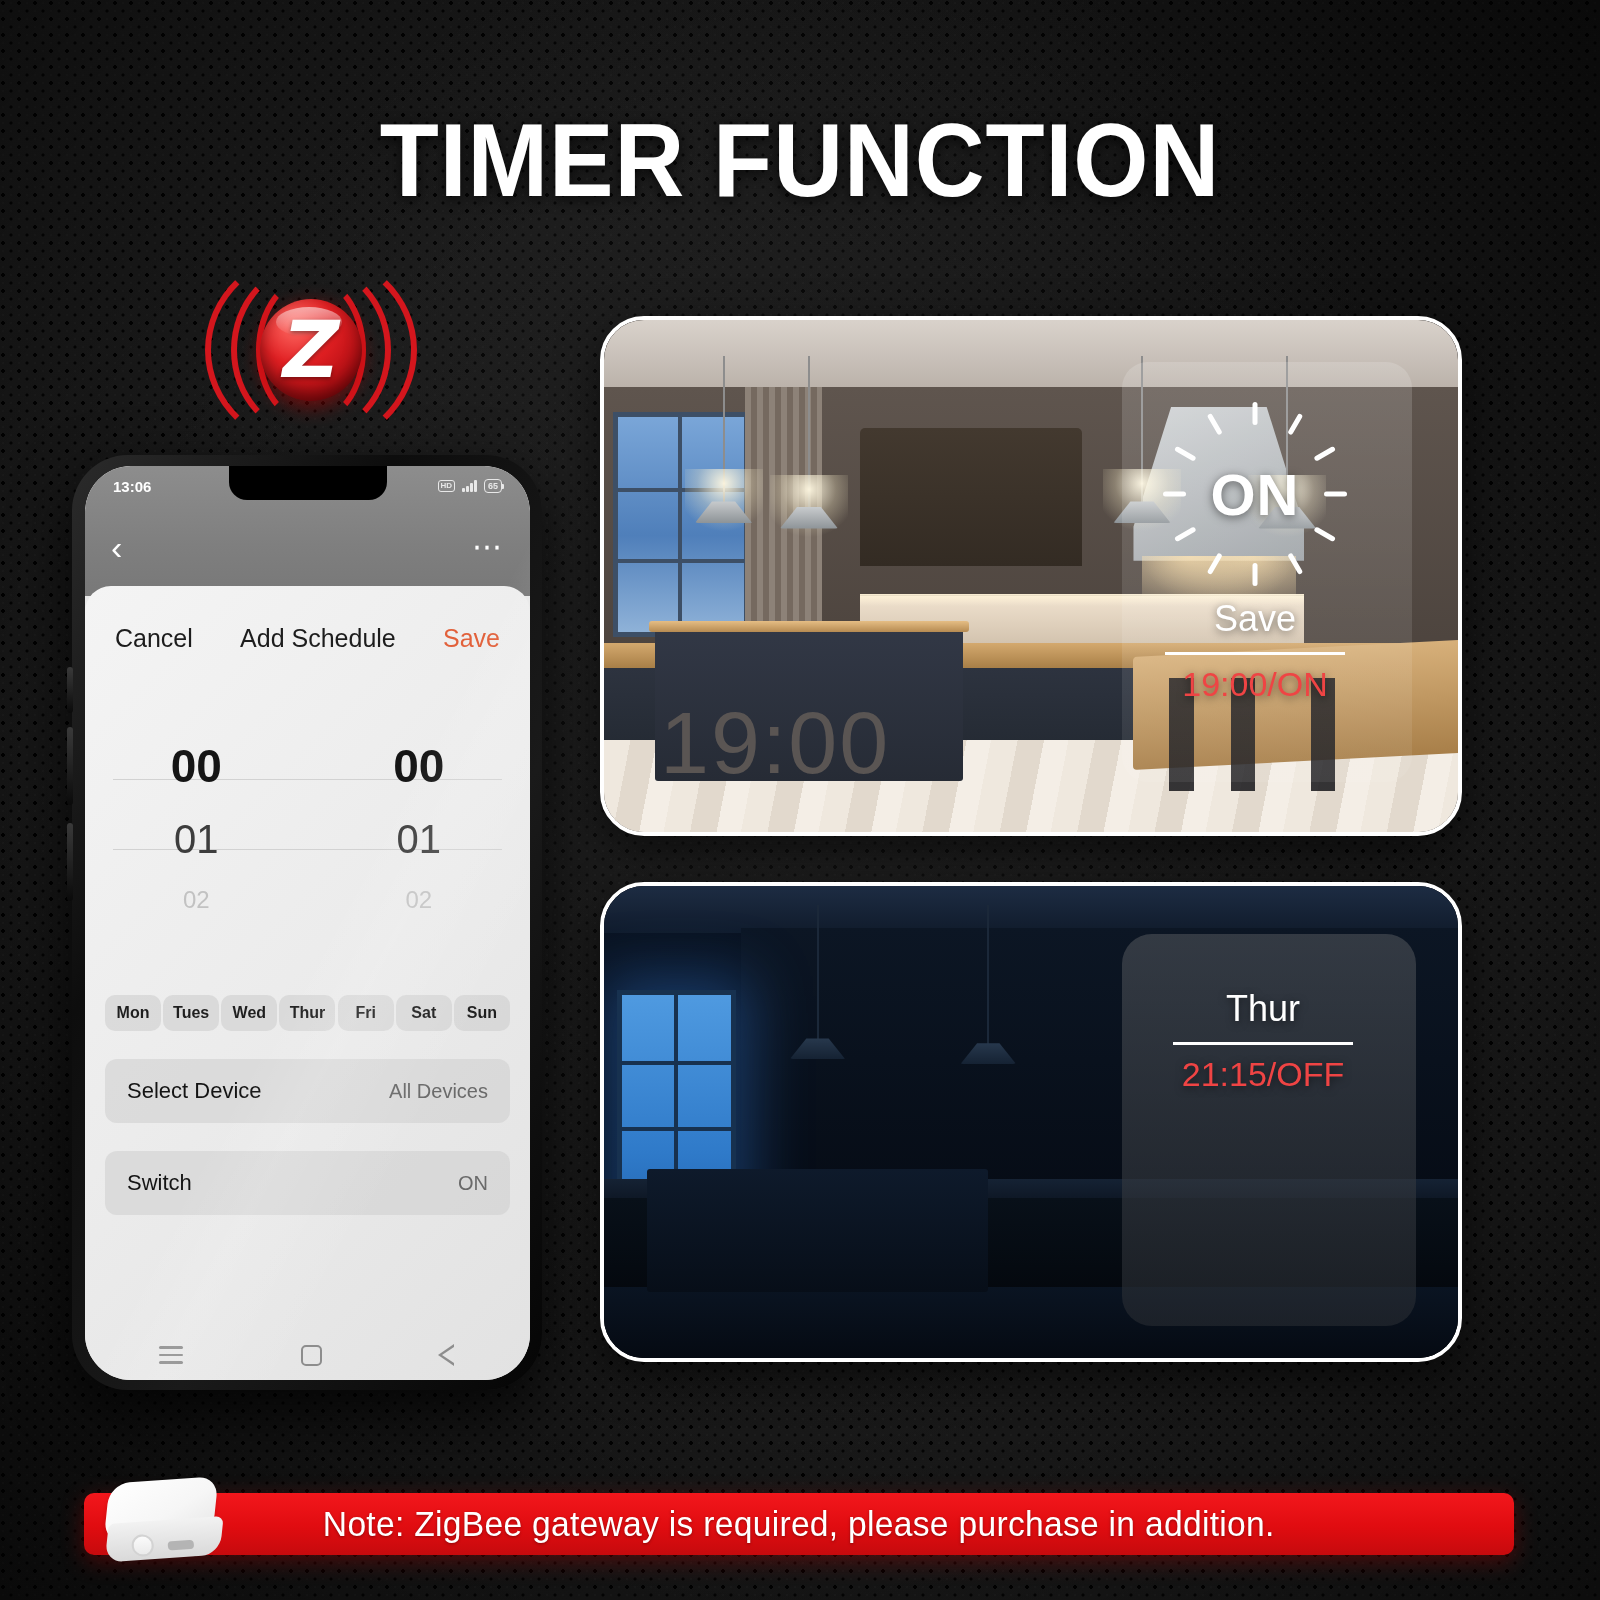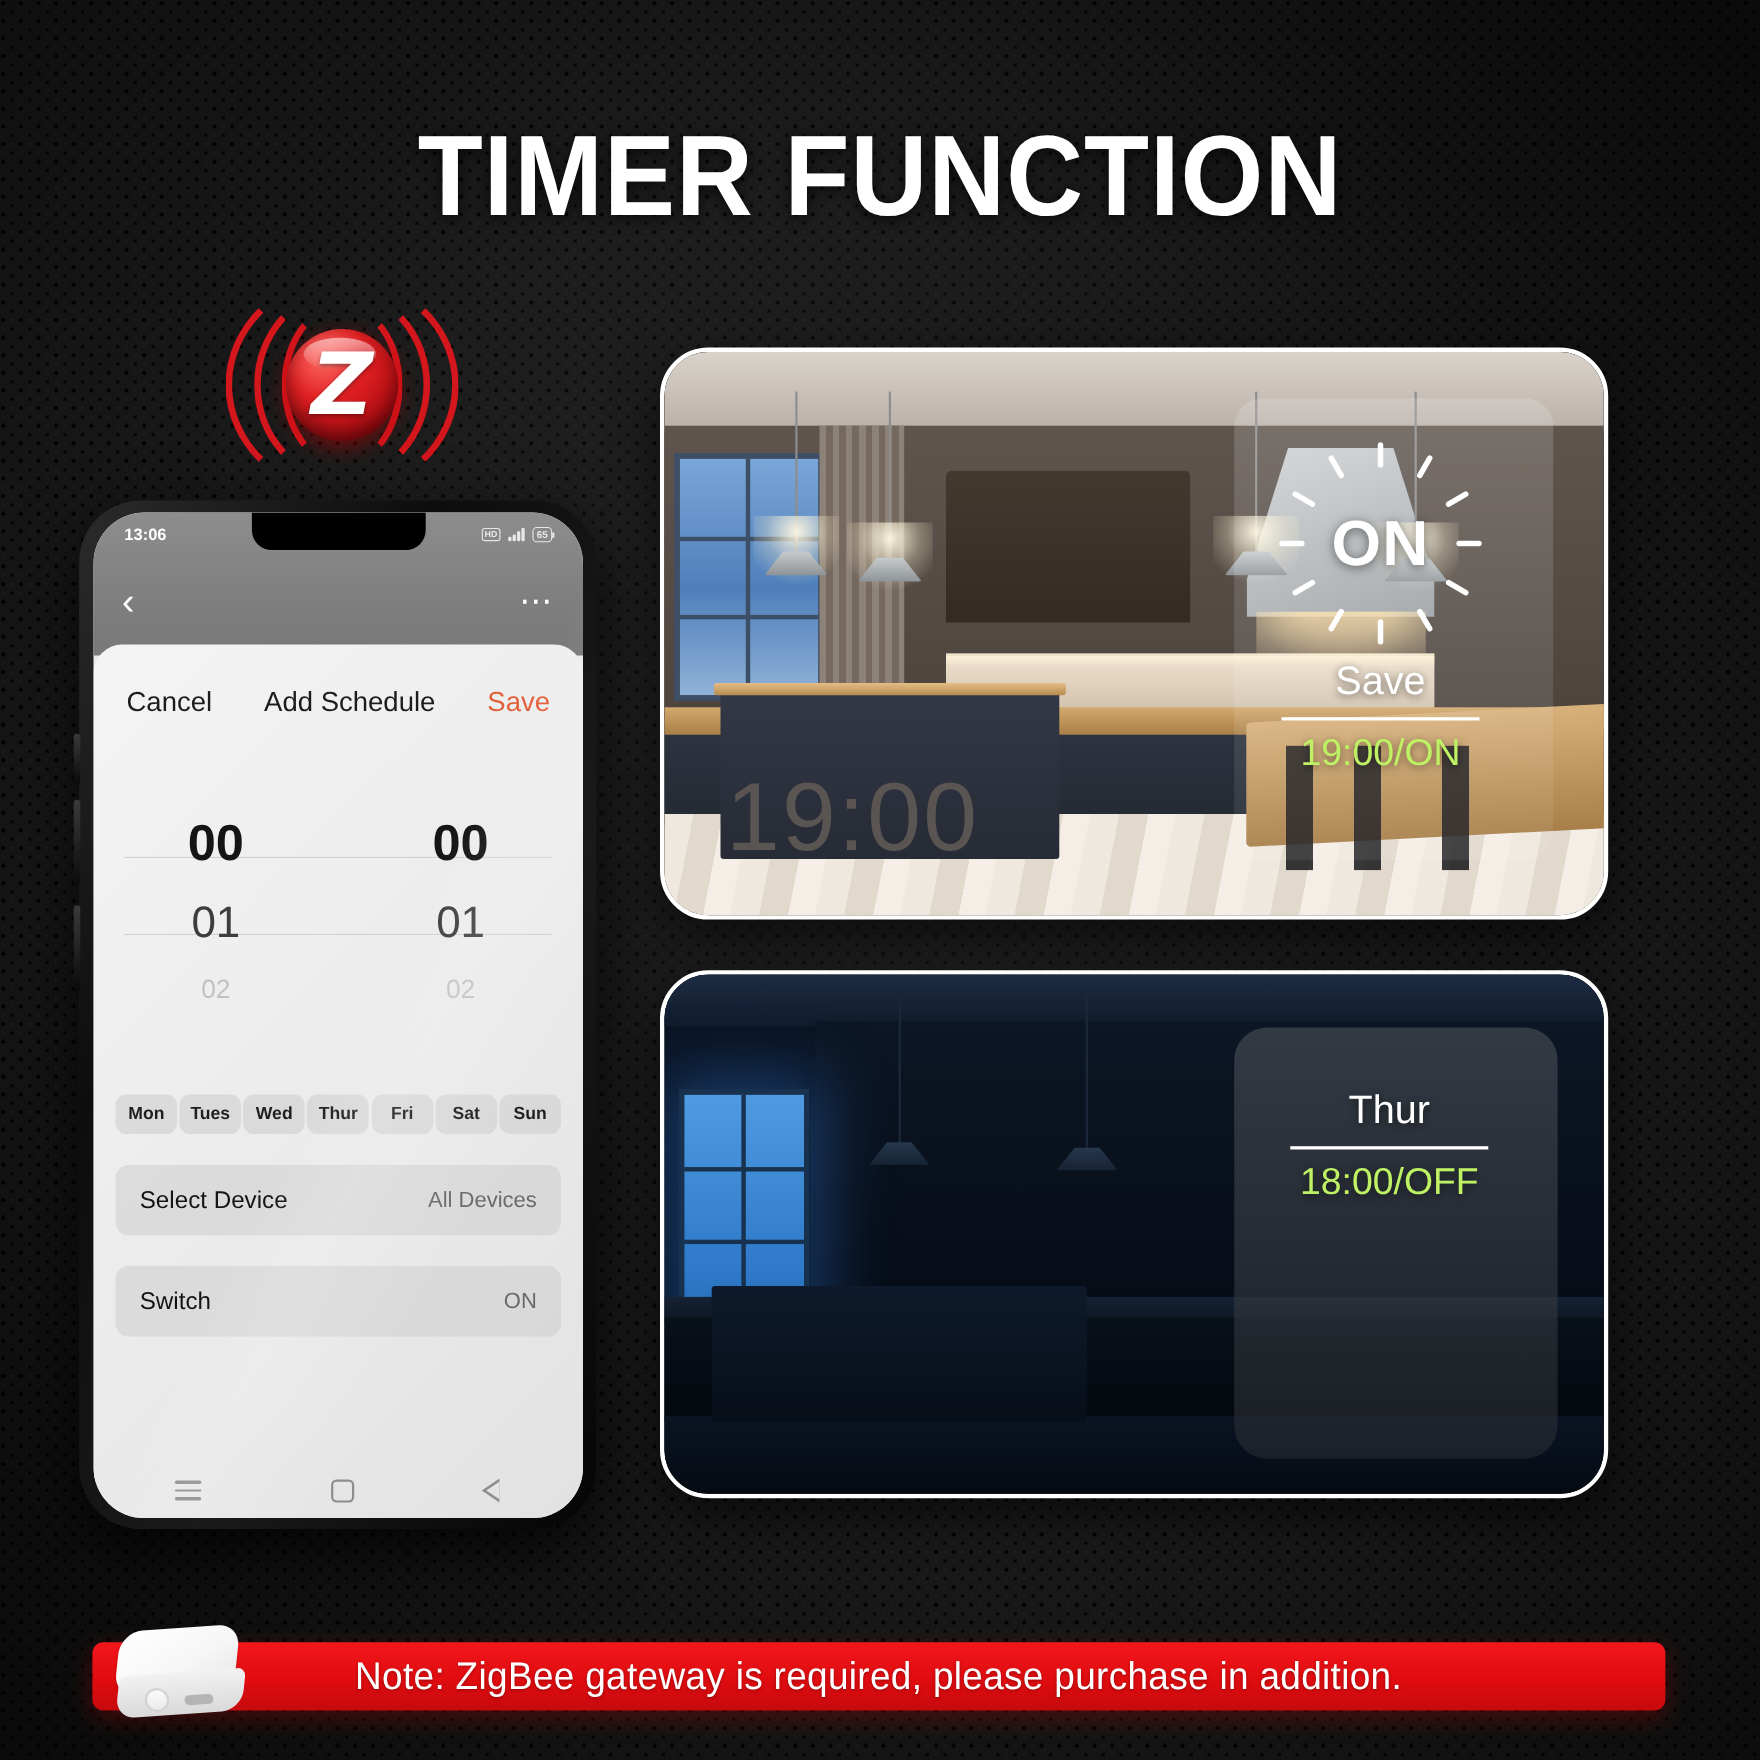--- a/index.html
+++ b/index.html
@@ -321,21 +321,21 @@
   }
   .burst-label{
     position:absolute; left:0; top:50%; width:100%; transform:translateY(-50%);
     text-align:center; color:#fff; font-size:58px; font-weight:bold; letter-spacing:1px;
     text-shadow:0 2px 10px rgba(0,0,0,.5);
   }
   .overlay-name{
     color:#fff; font-size:36px; margin-top:6px; text-shadow:0 2px 8px rgba(0,0,0,.55);
   }
   .overlay-divider{ width:180px; height:3px; background:#fff; margin:12px 0 10px 0; }
-  .overlay-time{ color:#bef264; font-size:34px; text-shadow:0 2px 8px rgba(0,0,0,.55); }
+  .overlay-time{ color:#ef4444; font-size:34px; text-shadow:0 2px 8px rgba(0,0,0,.55); }
 
   
   #note-banner{
     position:absolute; left:84px; top:1493px; width:1430px; height:62px;
     background:linear-gradient(180deg,#f3171c 0%,#e00c10 55%,#c60a0d 100%);
     border-radius:10px;
     display:flex; align-items:center; justify-content:center;
     box-shadow:0 6px 22px rgba(190,0,0,.35);
   }
   #note-text{
@@ -569,21 +569,21 @@
       <div class="cord"></div>
         <div class="shade"></div>
     </div>
   </div>
 
 
   <div id="overlay-panel-rest"></div>
   <div class="status-overlay" id="status-overlay-off">
     <div class="overlay-name">Thur</div>
     <div class="overlay-divider"></div>
-    <div class="overlay-time">18:00/OFF</div>
+    <div class="overlay-time">21:15/OFF</div>
   </div>
 </div>
 
 <div id="note-banner">
   <span id="note-text">Note: ZigBee gateway is required, please purchase in addition.</span>
 </div>
 <div id="gateway-device">
   <div id="gw-top"></div>
   <div id="gw-front"></div>
   <div id="gw-button"></div>

